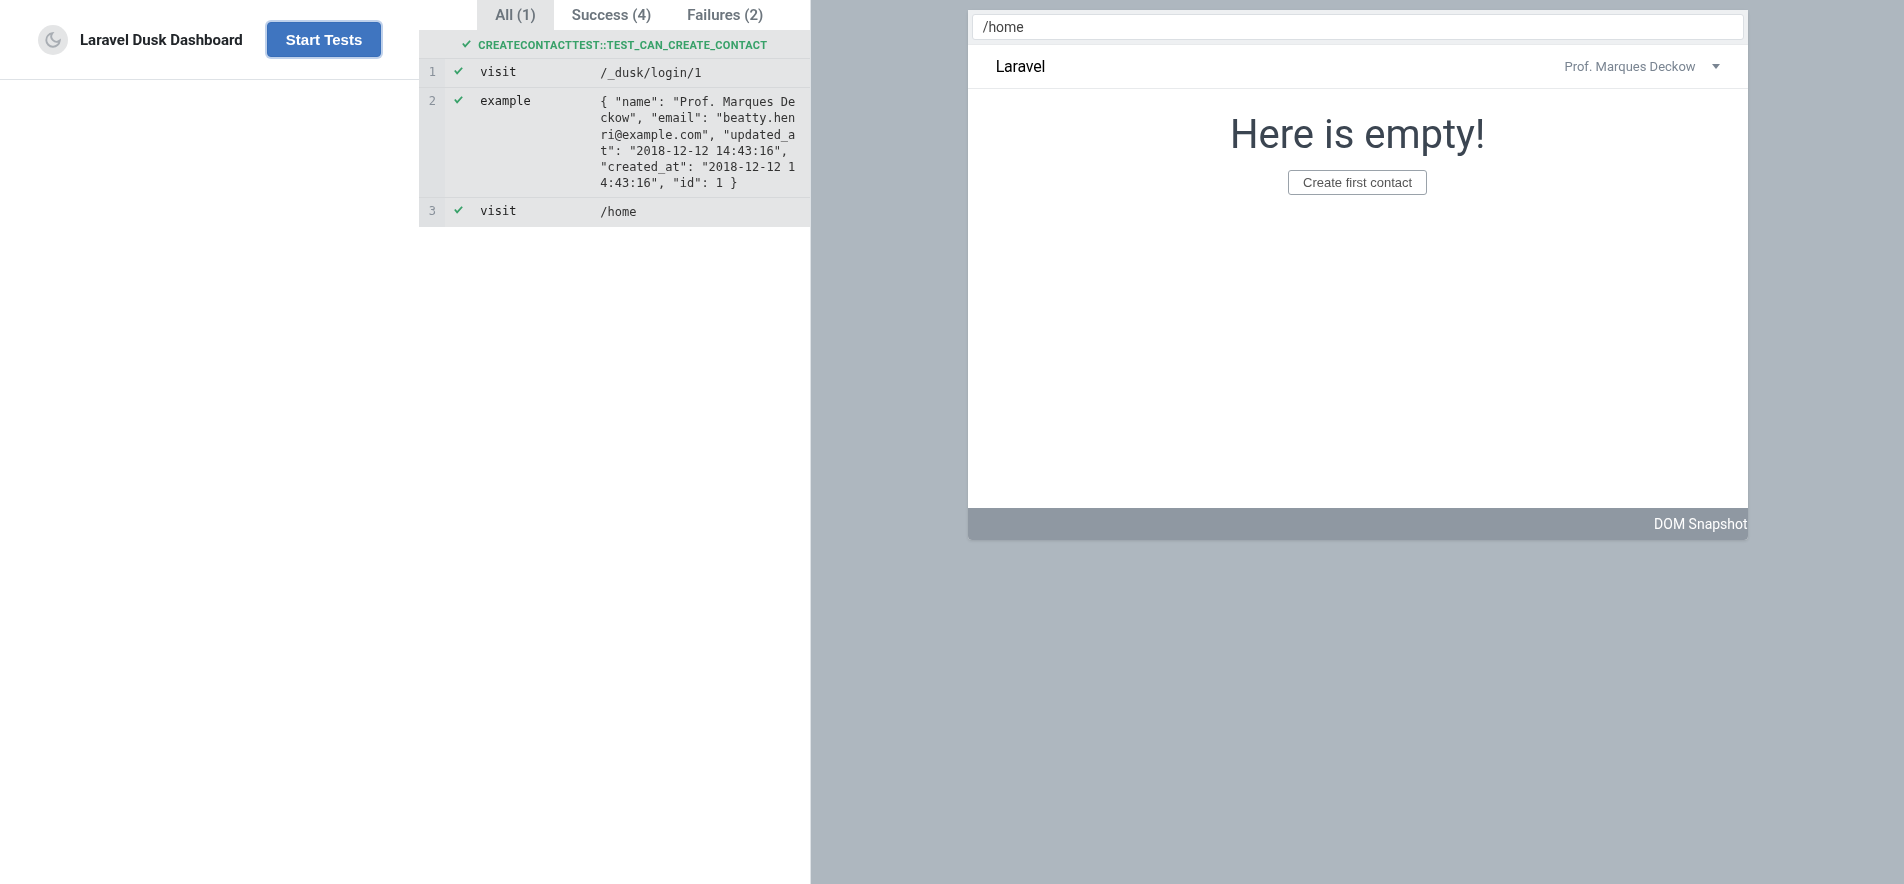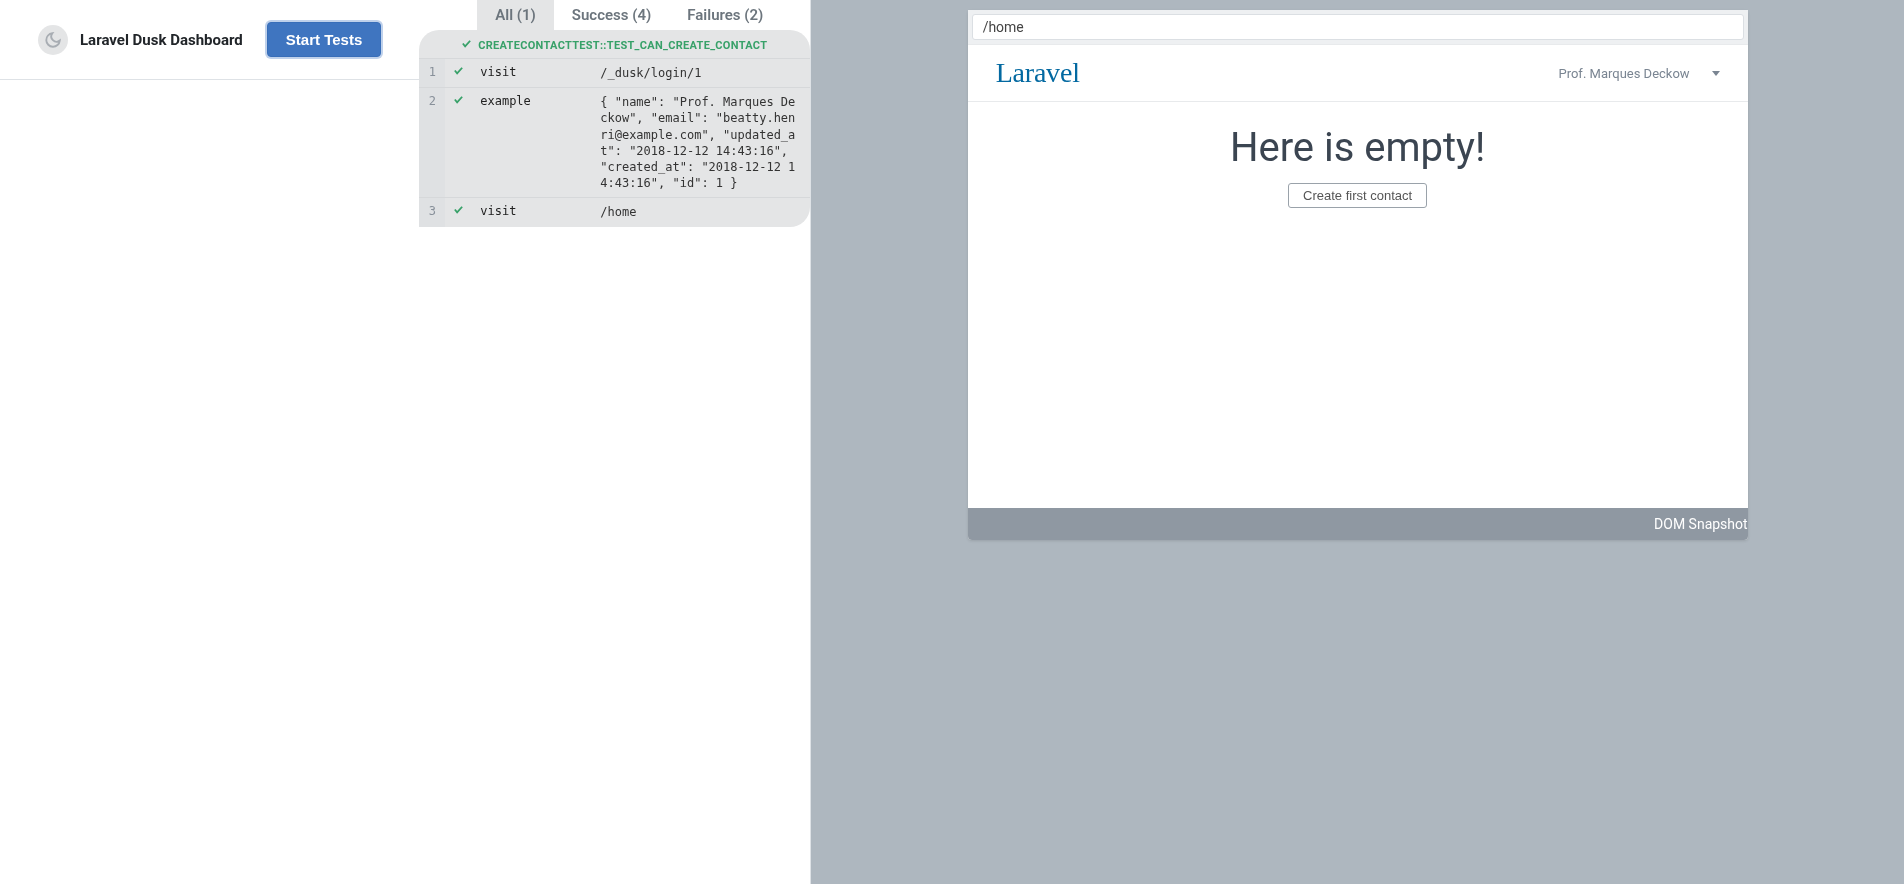--- a/index.html
+++ b/index.html
@@ -86,21 +86,20 @@
       font-weight: 600;
       color: #6c757d;
       cursor: pointer;
     }
     .tab.active {
       background: #e4e5e6;
     }
     .tests-panel {
       background: #e4e5e6;
       flex-shrink: 0;
-      border-radius: 20px;
     }
     .test-header {
       display: flex;
       align-items: center;
       gap: 6px;
       padding: 8px 10px 6px 42px;
       font-size: 11px;
       font-weight: 700;
       letter-spacing: 0.3px;
       color: #38a169;
@@ -180,32 +179,31 @@
     }
     .app-navbar {
       display: flex;
       align-items: center;
       justify-content: space-between;
       padding: 12px 28px;
       border-bottom: 1px solid #e8eaec;
       background: #ffffff;
     }
     .app-brand {
-      font-size: 28px;
+      font-size: 16px;
       font-weight: 400;
-      color: #0369a1;
+      color: #000000;
       letter-spacing: -0.2px;
-      font-family: Liberation Serif, serif;
     }
     .user-dropdown {
       font-size: 13px;
       color: #7a8592;
       display: flex;
       align-items: center;
-      gap: 22px;
+      gap: 16px;
       cursor: pointer;
     }
     .caret {
       width: 0;
       height: 0;
       border-left: 4px solid transparent;
       border-right: 4px solid transparent;
       border-top: 5px solid #7a8592;
     }
     .preview-content {

